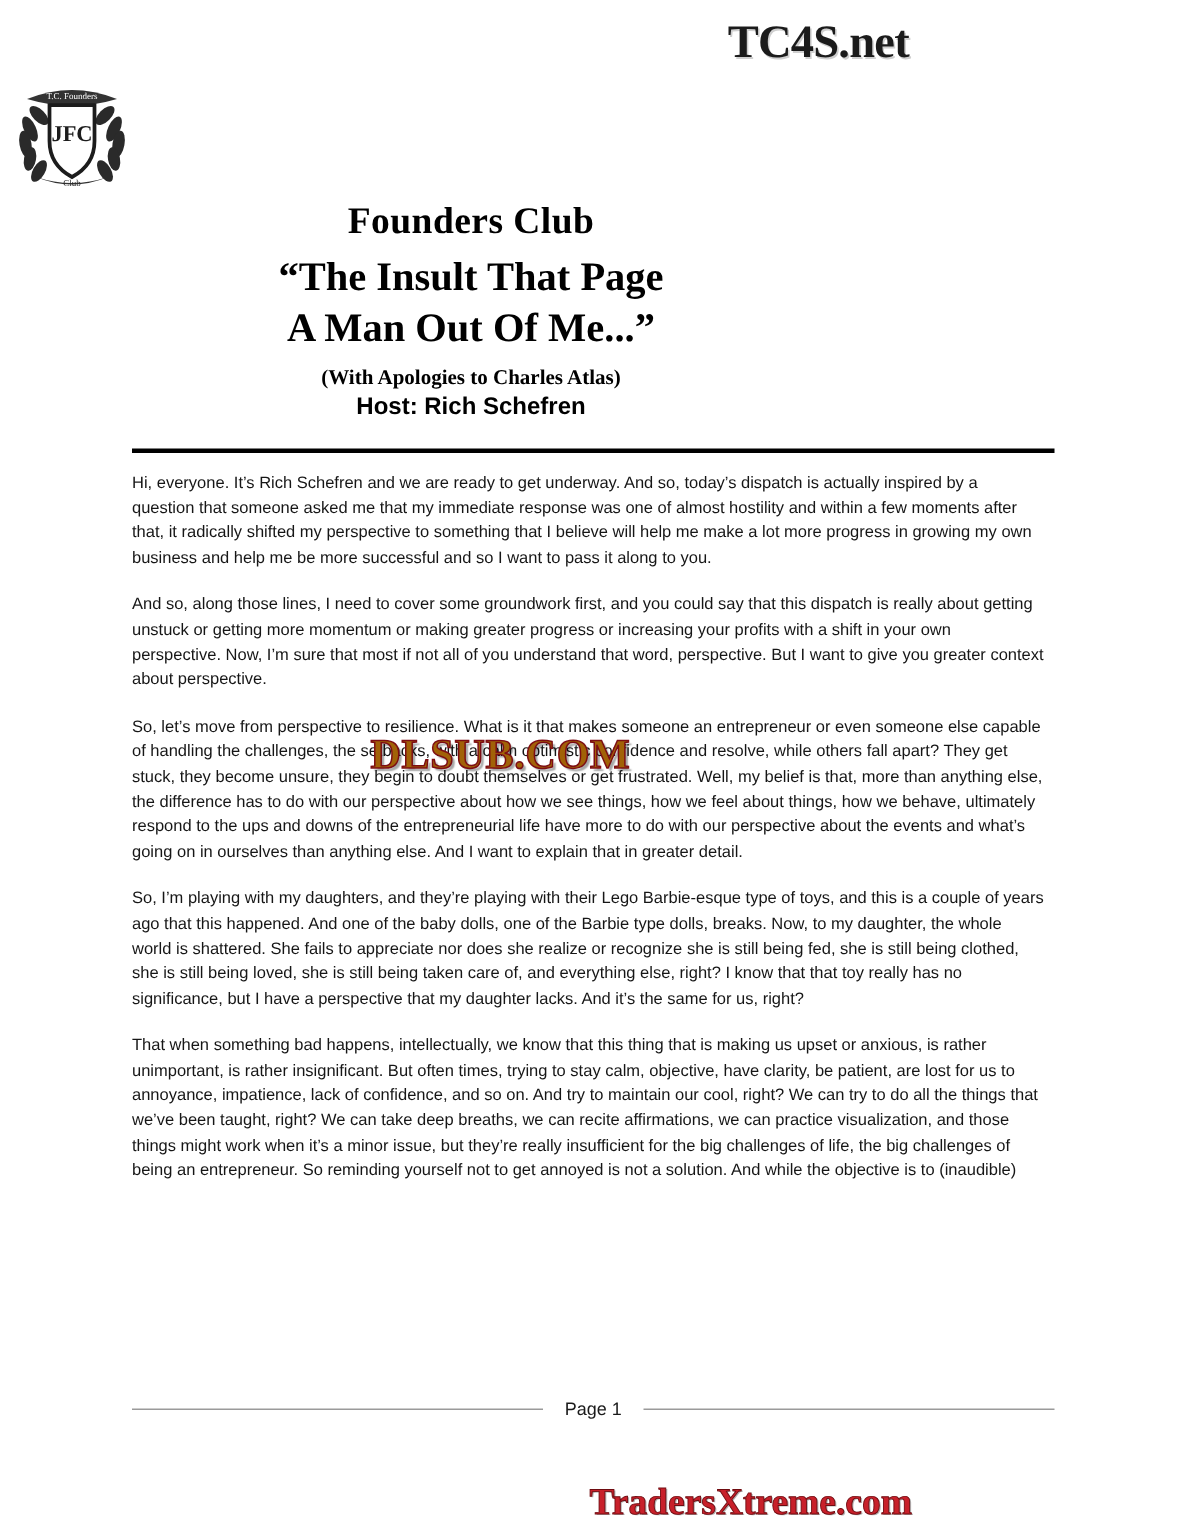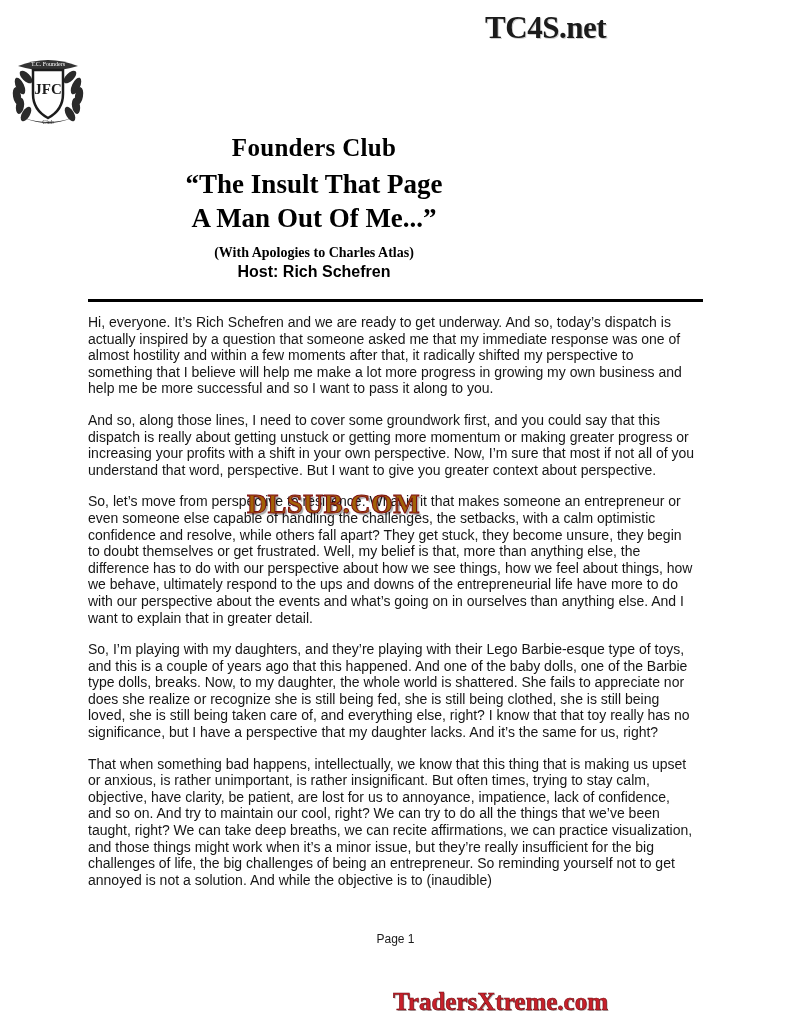--- a/index.html
+++ b/index.html
@@ -89,21 +89,21 @@
     width: 615px;
     height: 3px;
     background: #000;
   }
   
   .body-copy {
     position: absolute;
     top: 314px;
     left: 88px;
     width: 608px;
-    font-size: 14px;
+    font-size: 11px;
     line-height: 16.6px;
     color: #161616;
     text-align: left;
   }
   .body-copy p {
     margin: 0 0 15px 0;
   }
   
   .watermark {
     position: absolute;
@@ -121,21 +121,20 @@
   }
   
   .footer {
     position: absolute;
     bottom: 78px;
     left: 88px;
     width: 615px;
     display: flex;
     align-items: center;
     justify-content: center;
-    flex-direction: column;
   }
   .footer .line {
     flex: 1;
     height: 1px;
     background: #9a9a9a;
   }
   .footer .page-num {
     font-size: 12px;
     color: #1a1a1a;
     padding: 0 14px;

